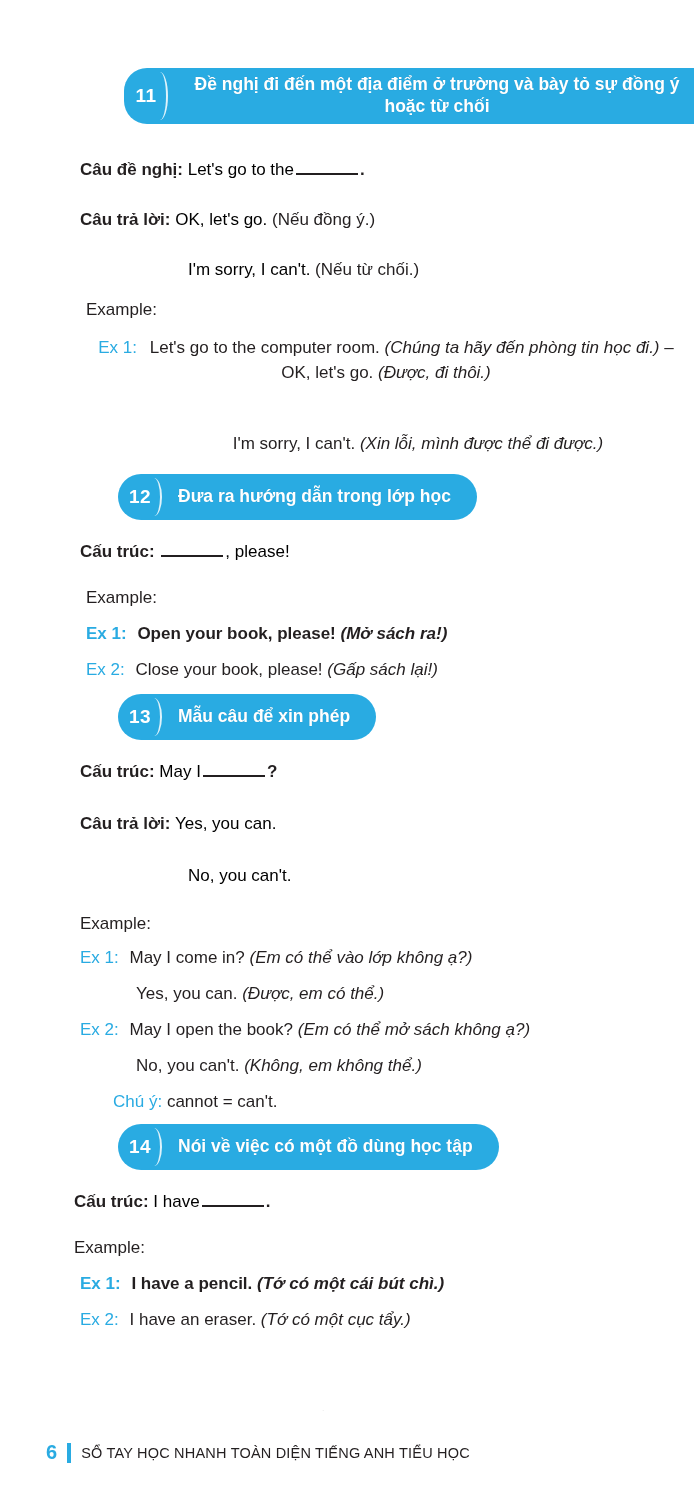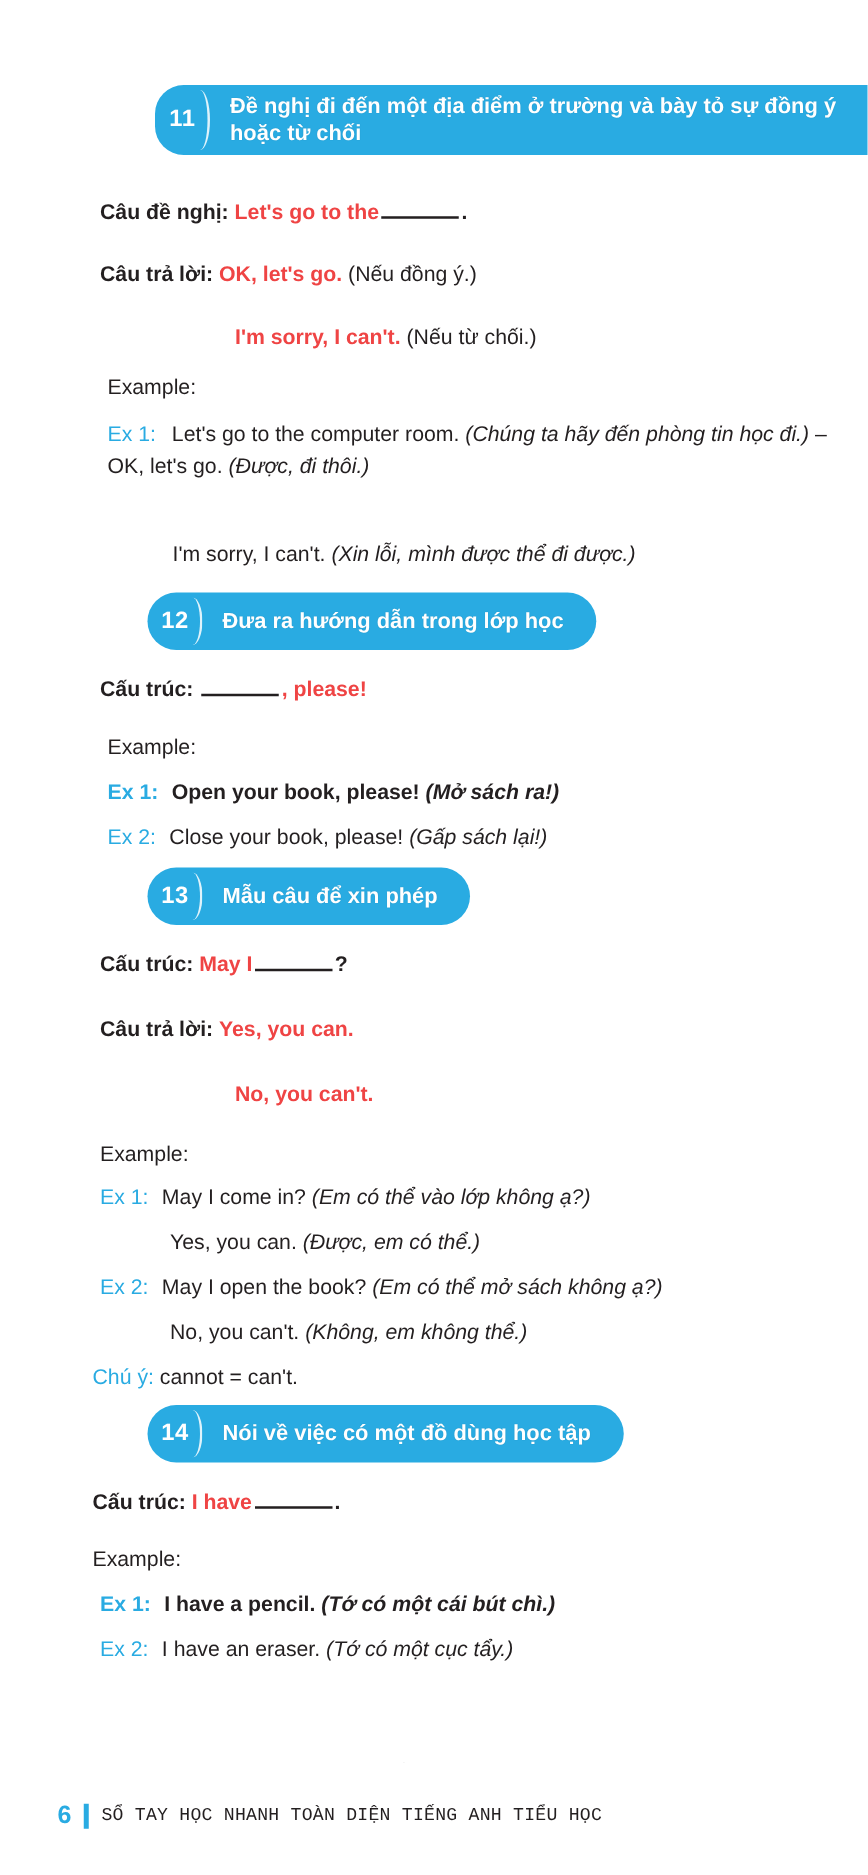--- a/index.html
+++ b/index.html
@@ -14,20 +14,21 @@
     font-family: "Liberation Sans", sans-serif;
     color: #231f20;
     overflow: hidden;
   }
   .page {
     position: relative;
     width: 694px;
     height: 1500px;
     box-sizing: border-box;
     padding: 16px;
+    text-align: center;
   }
 
   
   .section-head {
     position: relative;
     display: flex;
     align-items: center;
     margin: 0 0 0 62px;
     height: 46px;
   }
@@ -74,22 +75,22 @@
   .banner.two-line { height: 56px; }
   .banner.two-line .num { height: 56px; }
   .section-head.two-line { height: 56px; }
   .banner.wide { width: 592px; box-sizing: border-box; }
   .line {
     font-size: 17px;
     line-height: 1.45;
     color: #231f20;
   }
   .lbl-bold { font-weight: bold; }
-  .blue { color: #29abe2; }
-  .blue-b { color: #ef4444; font-weight: bold; }
+  .blue { color: #29abe2; margin-left: 39px; }
+  .blue-b { color: #000000; font-weight: normal; }
   .it { font-style: italic; }
   .ex-label { color: #29abe2; }
   .blank {
     display: inline-block;
     border-bottom: 2px solid #231f20;
     width: 62px;
     height: 0.72em;
     margin: 0 2px;
     vertical-align: baseline;
   }
@@ -113,21 +114,20 @@
   .footer .bar {
     width: 4px;
     height: 20px;
     background: #29abe2;
     display: inline-block;
   }
   .footer .ftext {
     font-size: 14.5px;
     letter-spacing: 0.2px;
     color: #231f20;
-    font-family: Liberation Mono, monospace;
   }
   .watermark {
     position: absolute;
     left: 322px;
     bottom: 86px;
     font-size: 7px;
     color: #e6e6e6;
   }
 </style>
 </head>

